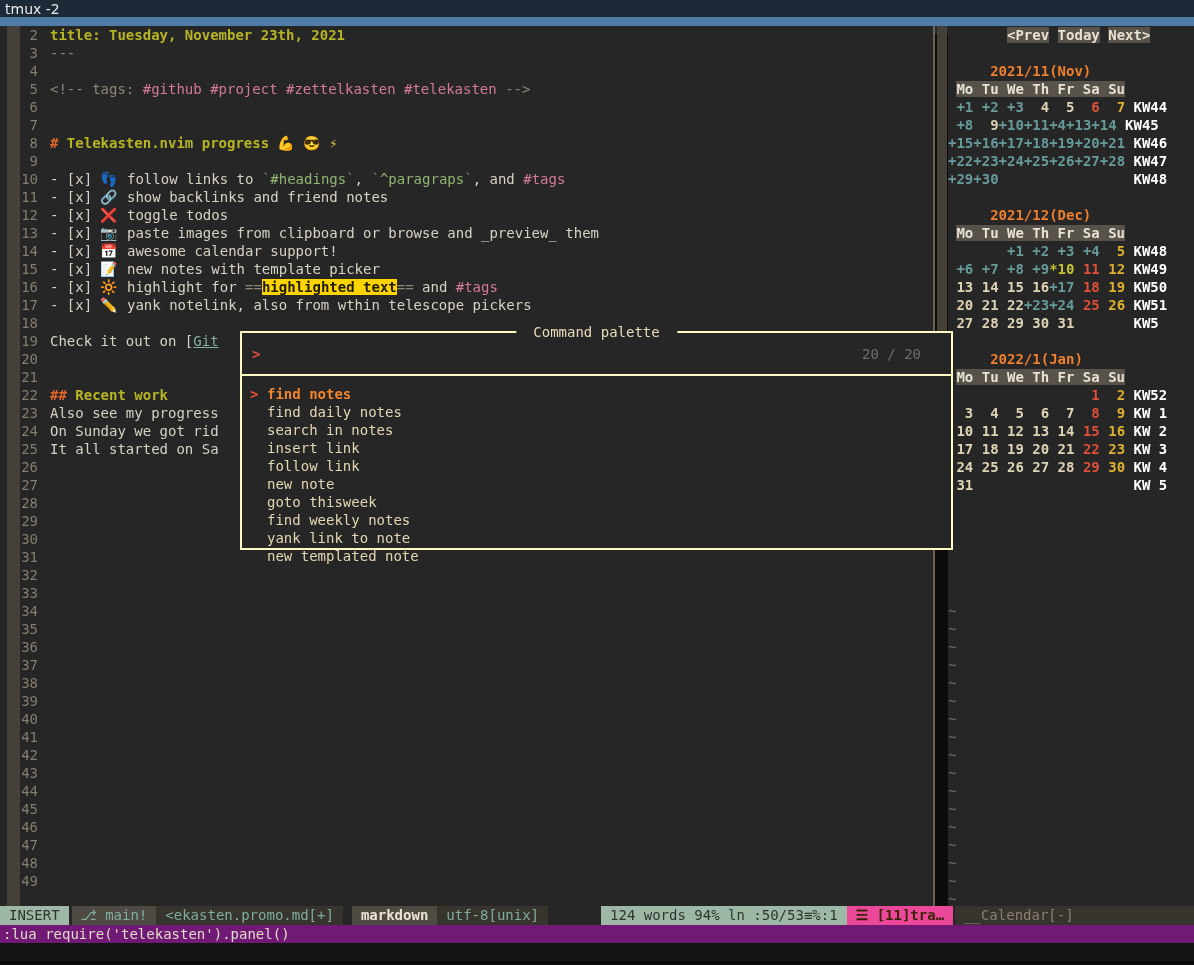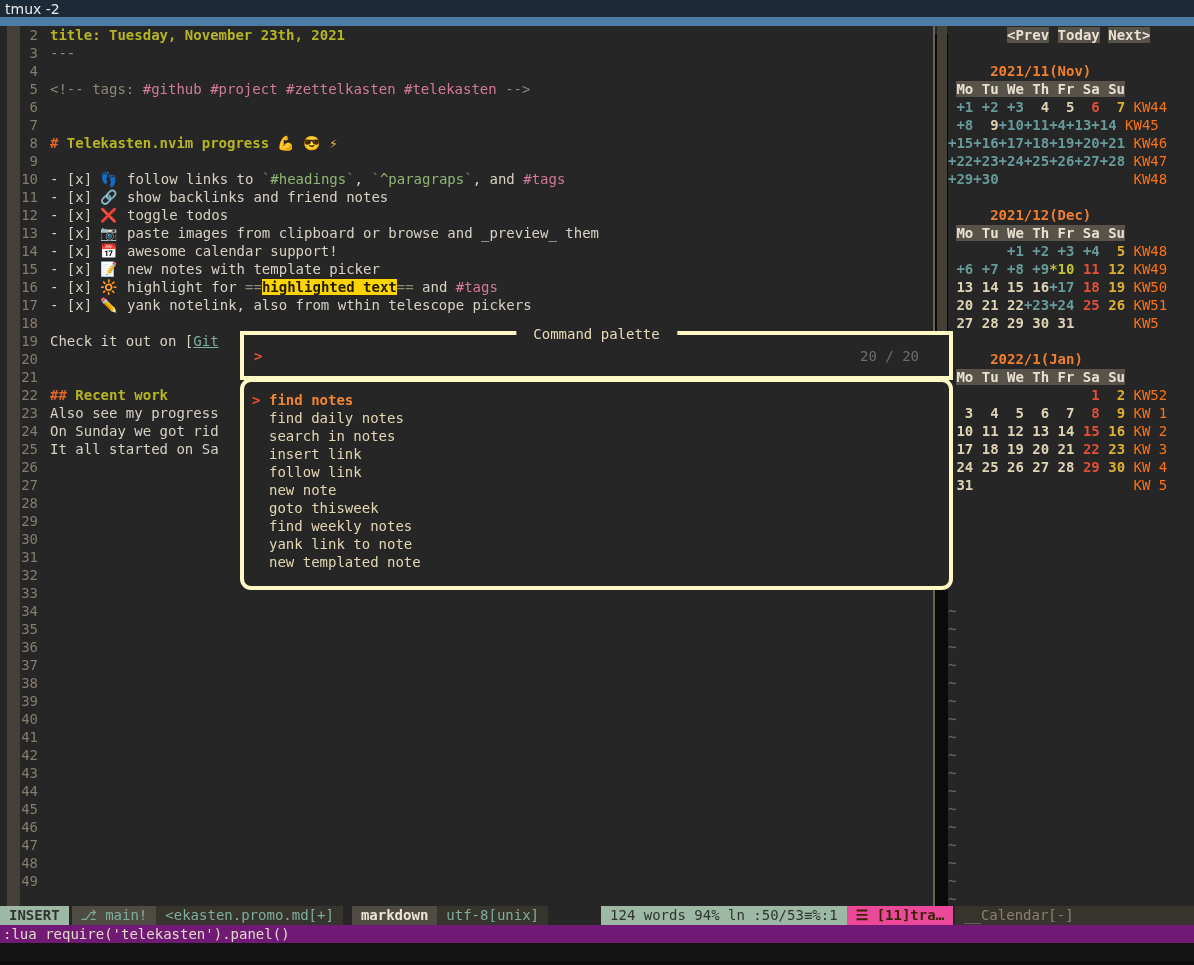--- a/index.html
+++ b/index.html
@@ -33,44 +33,44 @@
   
   .vsep{position:absolute;left:933px;top:26px;width:2px;height:880px;background:#6b6254;}
   .cal-scrollthumb{position:absolute;left:937px;top:26px;width:10px;height:306px;background:#443f37;}
   .calendar{position:absolute;left:948px;top:26px;width:246px;height:880px;background:#262626;overflow:hidden;}
   .crow{margin:0;height:18px;white-space:pre;font-weight:bold;color:#ded3b5;}
   .c-note{color:#679a9a;}
   .c-day{color:#ded3b5;}
   .c-sat{color:#e05038;}
   .c-sun{color:#ddb02f;}
   .c-today{color:#c5c232;}
-  .c-kw{color:#f97316;font-weight:normal;}
+  .c-kw{color:#ffffff;font-weight:bold;}
   .c-month{color:#f07f2e;}
   .c-hdr{background:#57524a;color:#eae2d0;}
   .c-navbtn{background:#57524a;color:#eae2d0;}
   .c-tilde{color:#6e6a5e;font-weight:normal;}
   
   .palette{position:absolute;left:240px;top:331px;width:713px;box-sizing:border-box;z-index:5;}
-  .p-box{background:#262626;border:4px solid #fef9c3;box-sizing:border-box;position:relative;}
+  .p-box{background:#262626;border:2px solid #fef9c3;box-sizing:border-box;position:relative;}
   .p-prompt{height:41px;display:flex;align-items:center;padding:0 10px;}
   .p-title{position:absolute;top:-10px;left:50%;transform:translateX(-50%);background:#262626;
            padding:0 9px;color:#e8dcb8;white-space:pre;}
   .p-marker{color:#e84f3a;font-weight:bold;}
   .p-input{flex:1;background:transparent;border:none;outline:none;color:#d8d2c4;
            font-family:"DejaVu Sans Mono",monospace;font-size:14px;margin-left:6px;}
   .p-count{color:#6e6e6e;margin-right:20px;white-space:pre;}
-  .p-results{margin-top:-2px;padding:9px 0 0 0;height:212px;border-radius:11px;}
+  .p-results{margin-top:-2px;padding:9px 0 0 0;height:176px;}
   .p-item{height:18px;line-height:18px;padding-left:8px;white-space:pre;color:#e3d6b2;}
   .p-item .mk{display:inline-block;width:17px;color:#ef4f31;font-weight:bold;}
   .p-item.selected .lbl{color:#f1862f;font-weight:bold;}
   
   .statusline{position:absolute;left:0;top:906px;width:1194px;height:19px;background:#262626;
               display:flex;align-items:stretch;line-height:19px;white-space:pre;}
   .seg{padding:0 9px;}
-  .seg-mode{background:#9db9a6;color:#2e352f;font-weight:bold;margin-right:3px;}
+  .seg-mode{background:#9db9a6;color:#2e352f;font-weight:normal;margin-right:3px;}
   .seg-branch{background:#4f4a42;color:#7fae9e;}
   .seg-file{background:#37332d;color:#7fae9e;margin-right:9px;}
   .seg-ft{background:#4f4a42;color:#ece5d4;font-weight:bold;}
   .seg-enc{background:#37332d;color:#7fae9e;margin-right:5px;}
   .seg-stats{background:#9db9a6;color:#2e352f;margin-left:48px;}
   .seg-tabs{background:#ec4899;color:#3a2408;font-weight:bold;}
   .seg-calstatus{background:#37332d;color:#8a8173;flex:1;margin-left:2px;}
   
   .cmdline{position:absolute;left:0;top:925px;width:1194px;height:18px;background:#701a75;
            color:#e0dac8;padding-left:3px;box-sizing:border-box;white-space:pre;}

